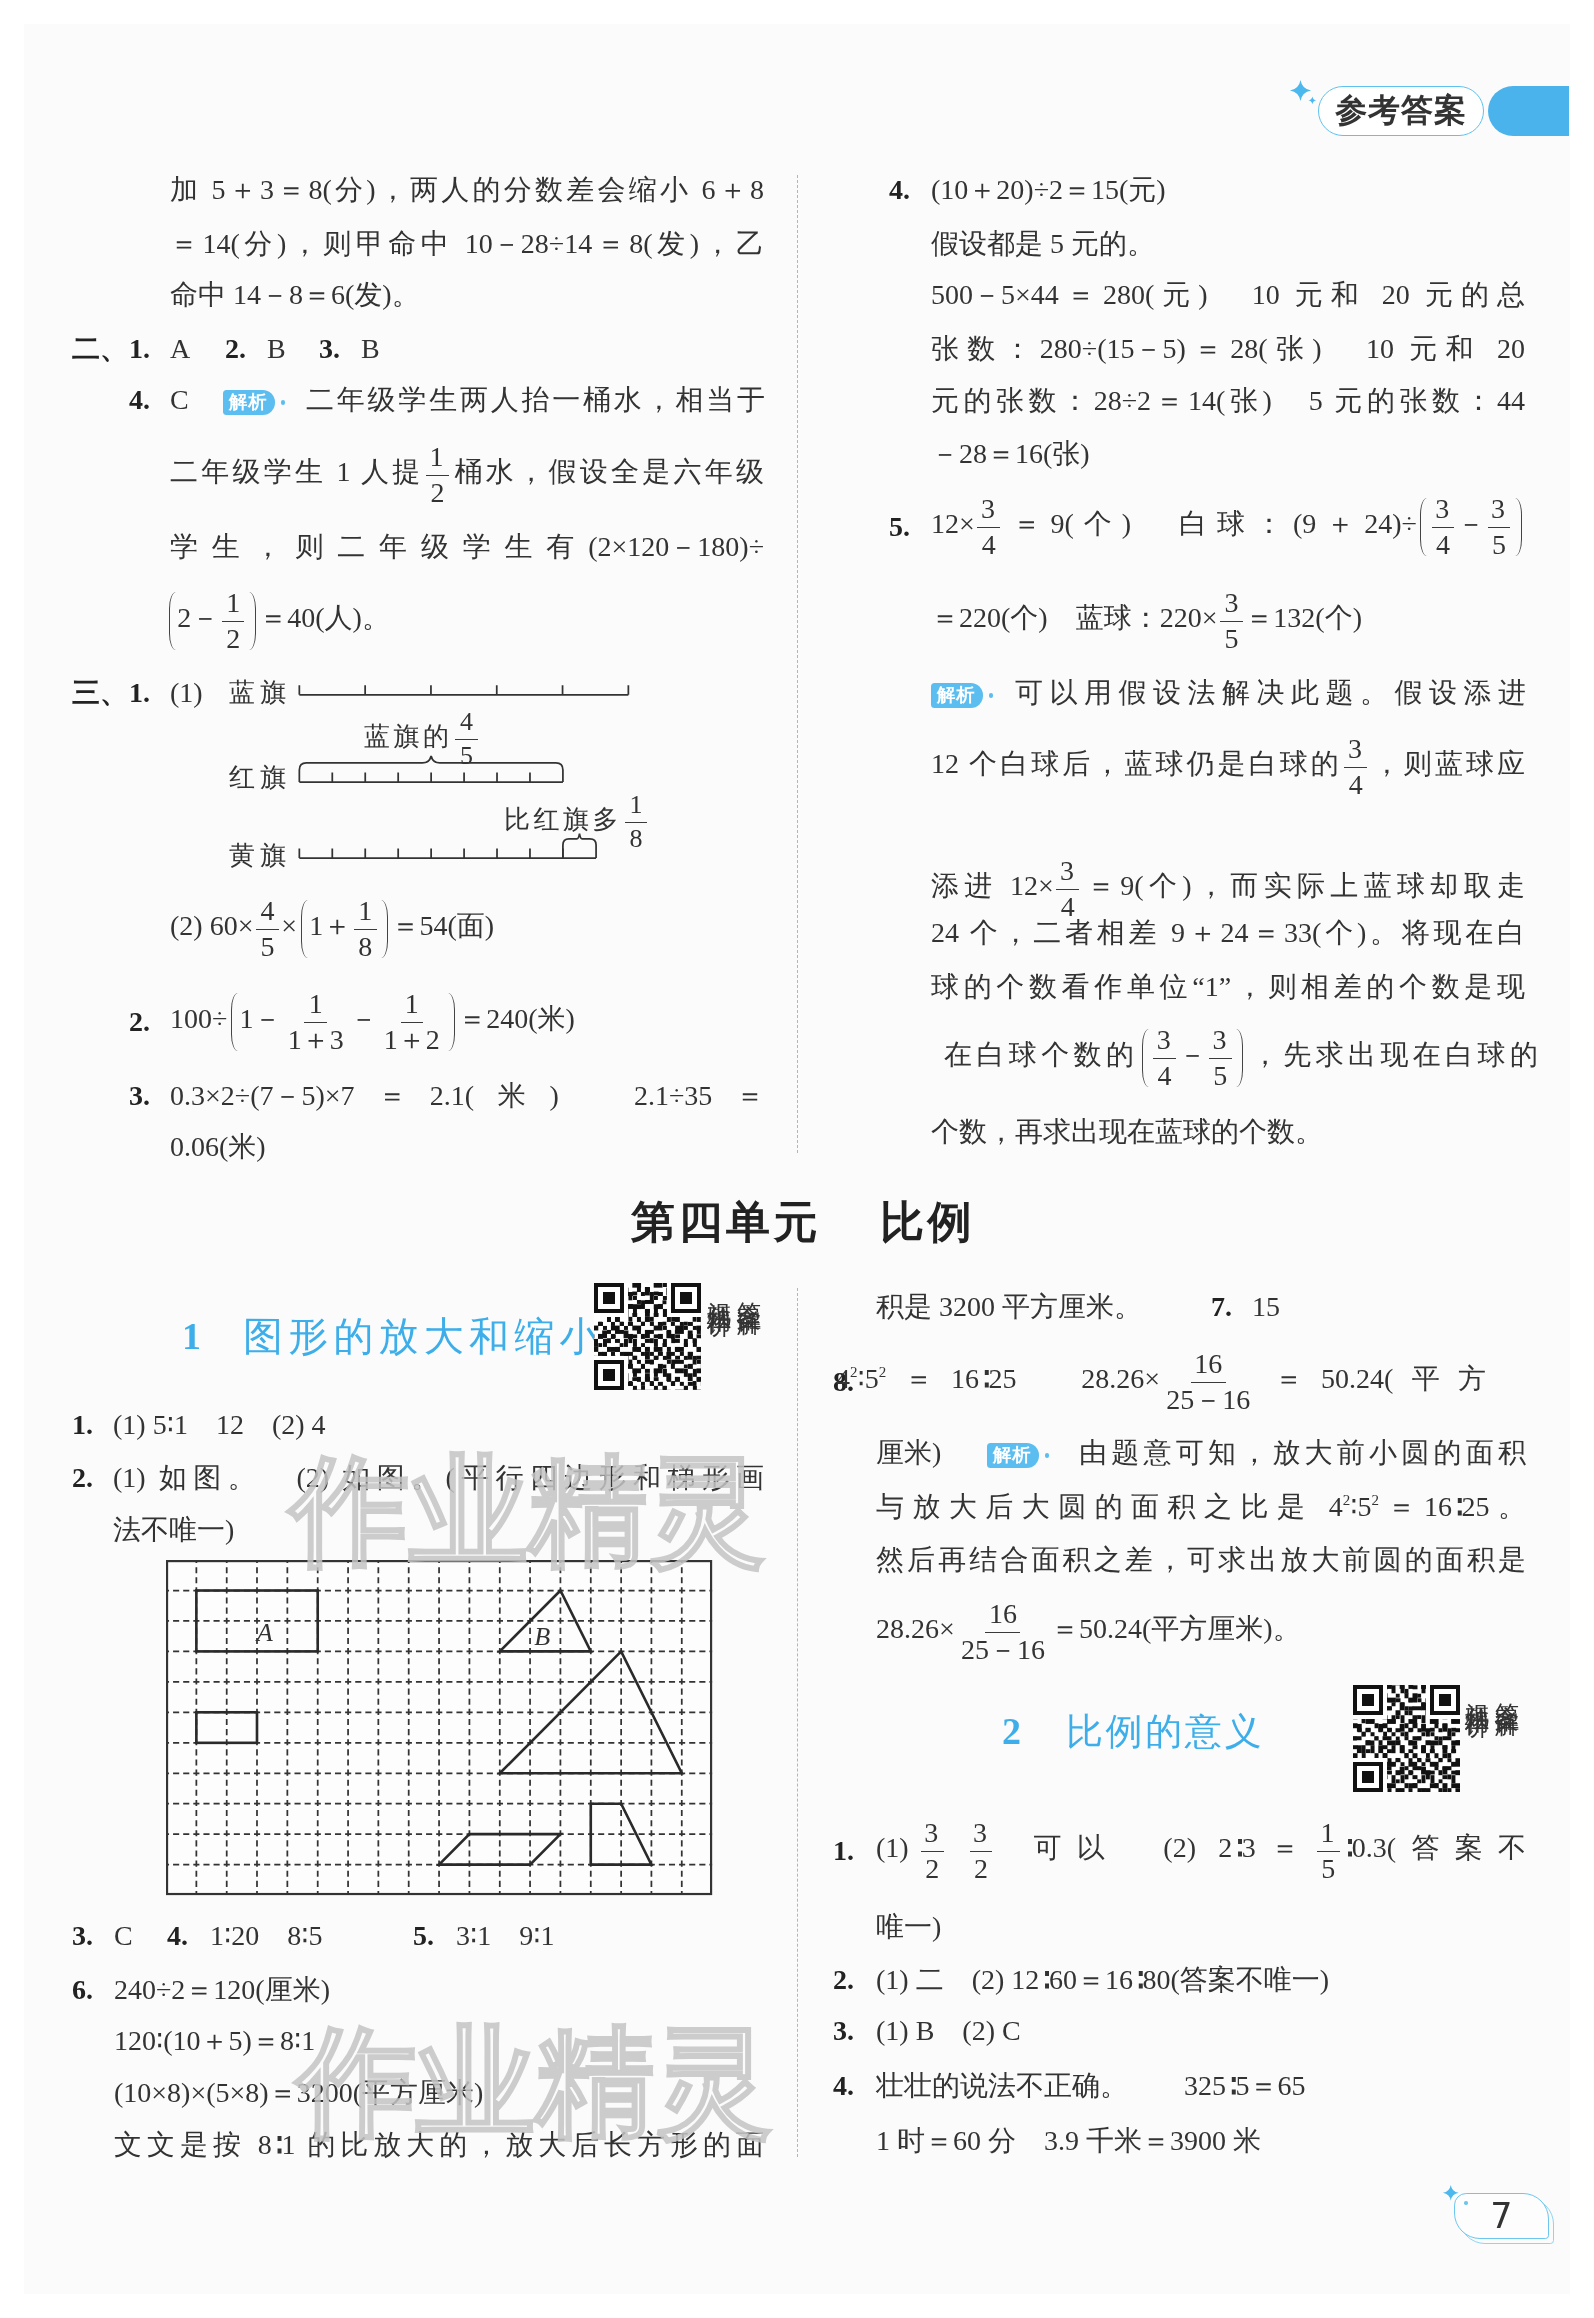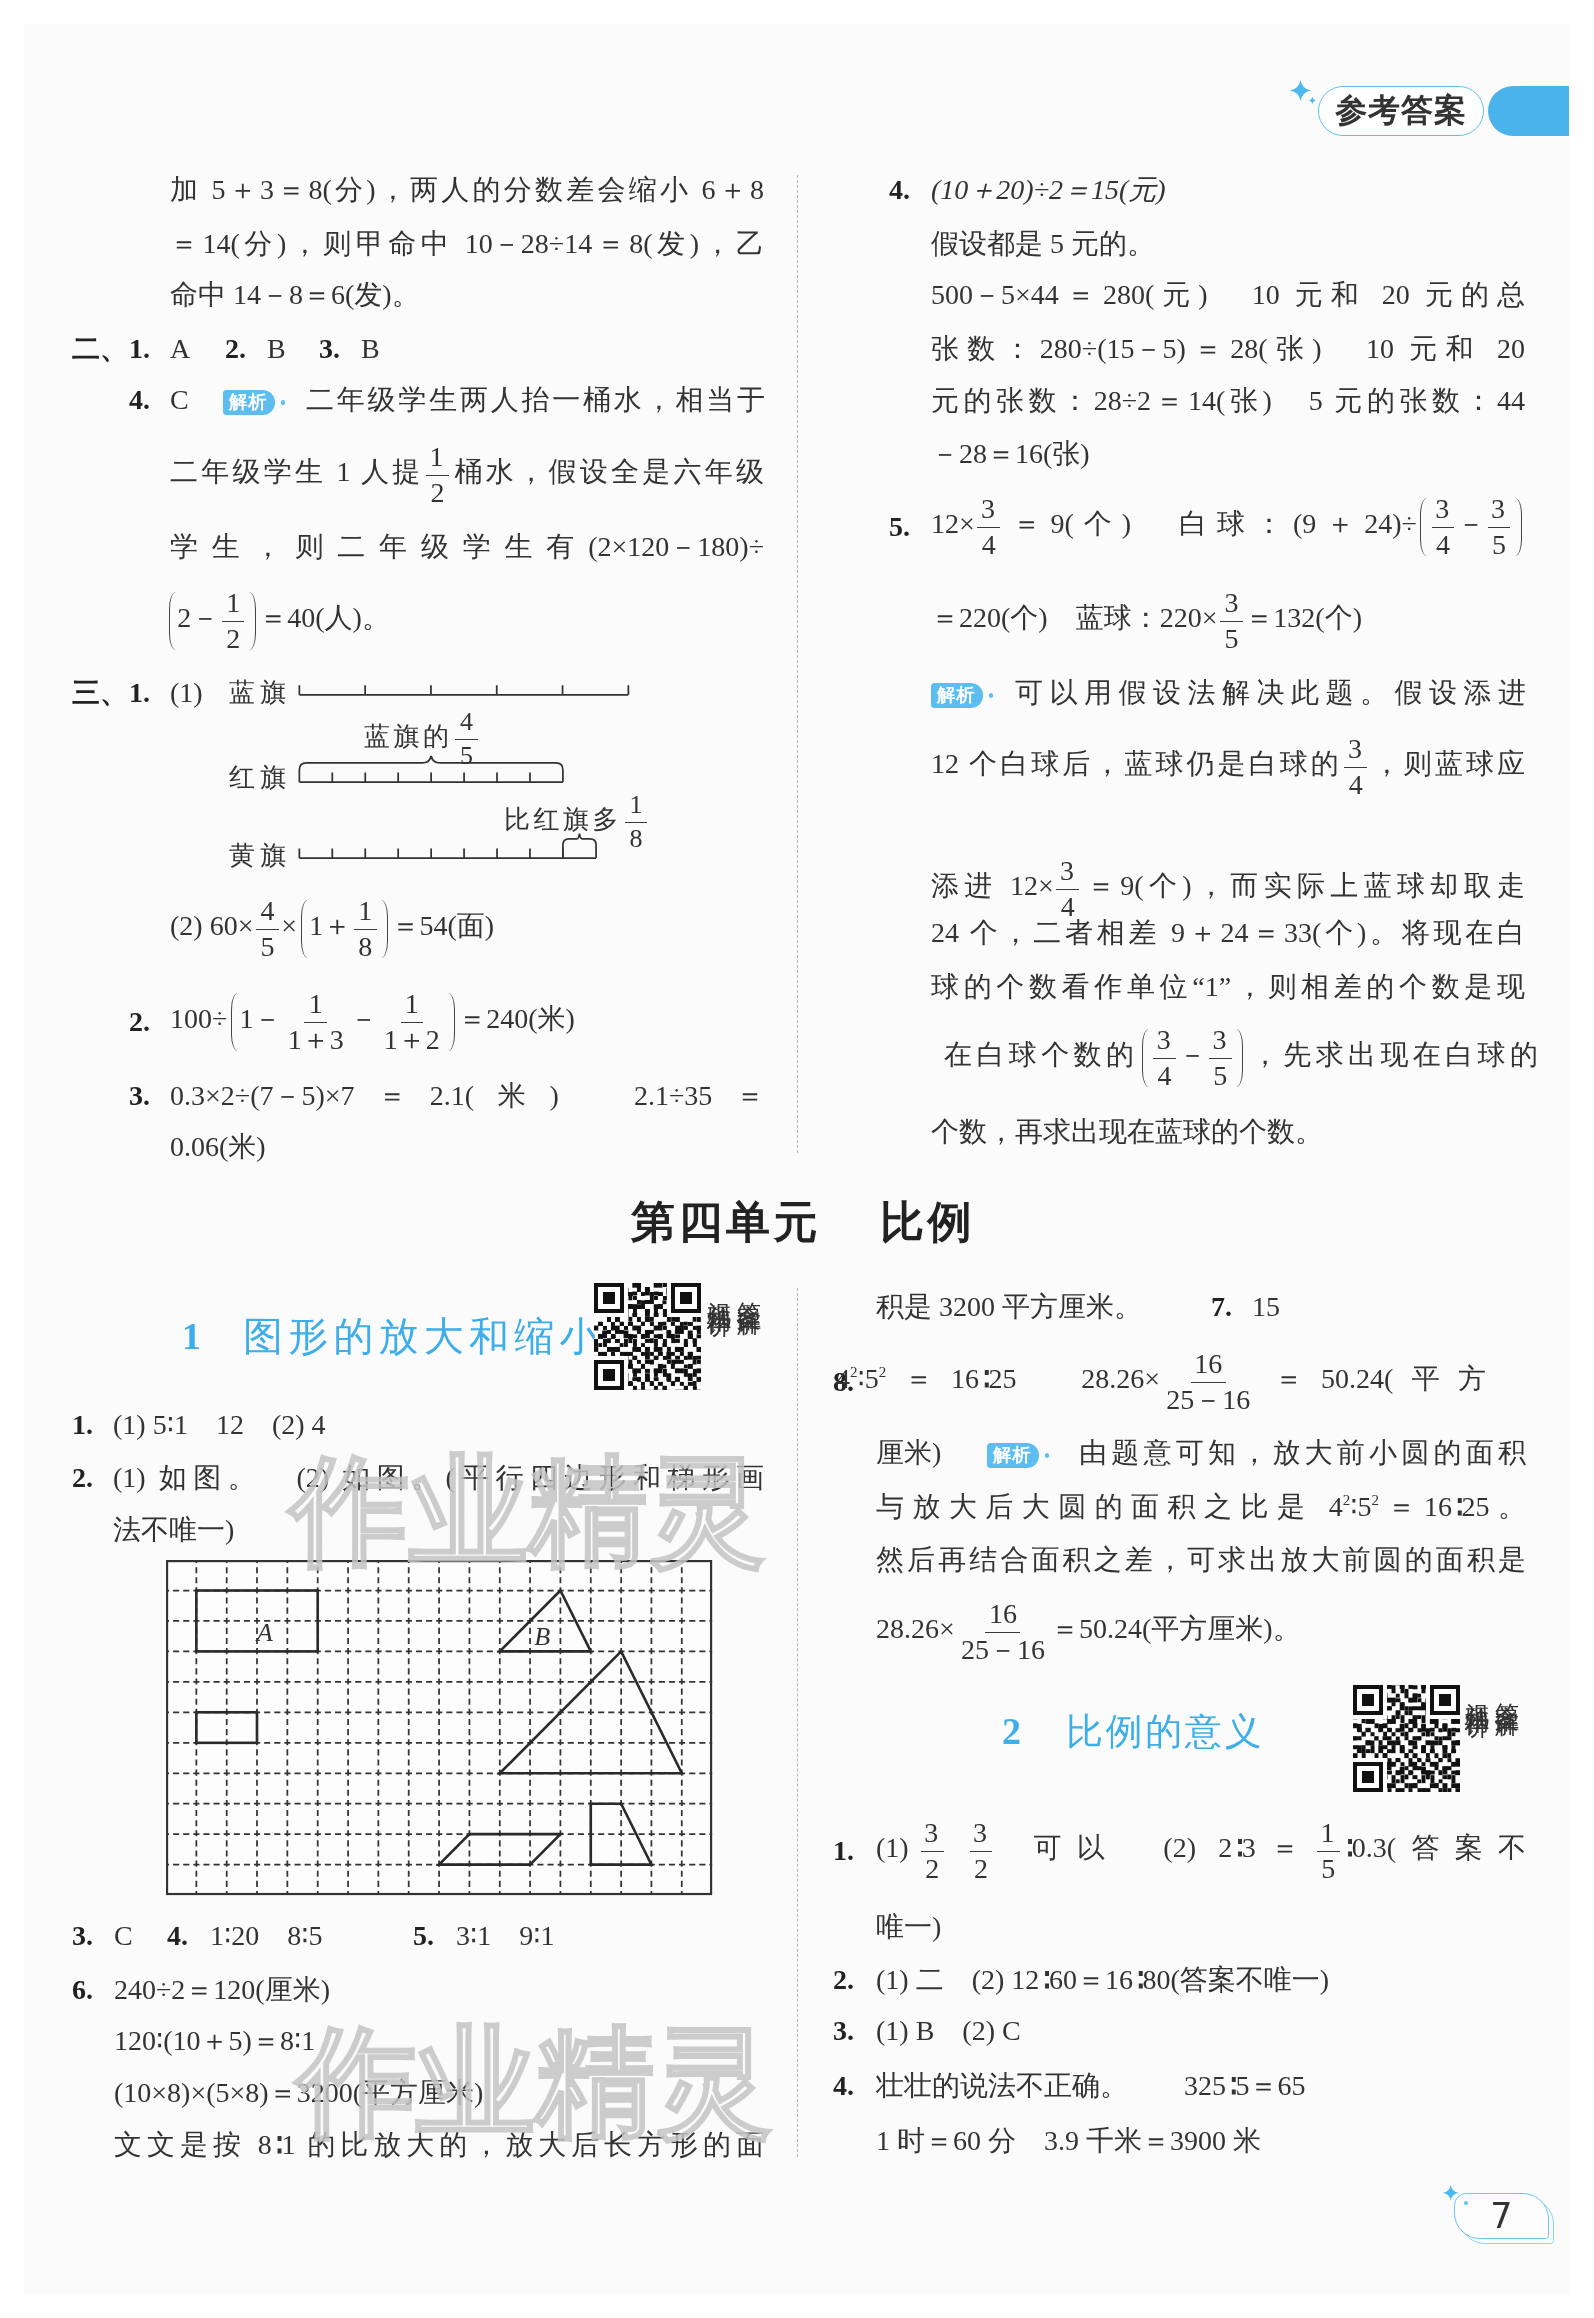--- a/index.html
+++ b/index.html
@@ -146,21 +146,21 @@
       <span class="fn">1</span>
       <span class="fd">1＋2</span>
     </span><span class="bpr"></span><span>＝240(米)</span>
 </div>
 
 <div class="ln num" style="left:129px;top:1096px;">3.</div>
 <div class="ln jl" style="left:170px;top:1096px;width:594px;">0.3×2÷(7－5)×7＝2.1(米)　2.1÷35＝</div>
 <div class="ln" style="left:170px;top:1147px;">0.06(米)</div>
 
 <div class="ln num" style="left:889px;top:190px;">4.</div>
-<div class="ln" style="left:931px;top:190px;font-style:italic;">(10＋20)÷2＝15(元)</div>
+<div class="ln" style="left:931px;top:190px;">(10＋20)÷2＝15(元)</div>
 <div class="ln" style="left:931px;top:244px;">假设都是 5 元的。</div>
 <div class="ln jl" style="left:931px;top:295px;width:594px;">500－5×44＝280(元)　10 元和 20 元的总</div>
 <div class="ln jl" style="left:931px;top:349px;width:594px;">张数：280÷(15－5)＝28(张)　10 元和 20</div>
 <div class="ln jl" style="left:931px;top:401px;width:594px;">元的张数：28÷2＝14(张)　5 元的张数：44</div>
 <div class="ln" style="left:931px;top:454px;">－28＝16(张)</div>
 
 <div class="ln num" style="left:889px;top:527px;">5.</div>
 <div class="ln jl" style="left:931px;top:527px;width:594px;">
   <span>12×</span><span class="frac">
       <span class="fn">3</span>

